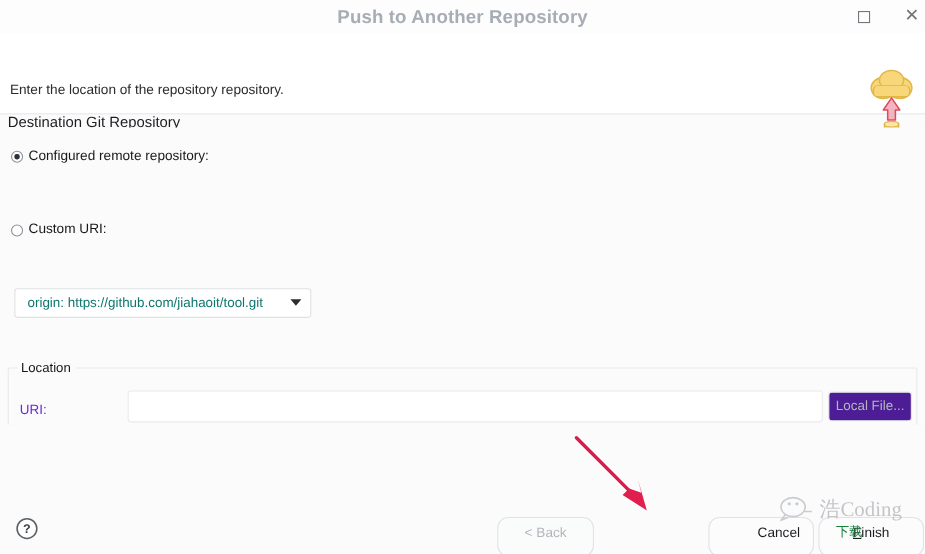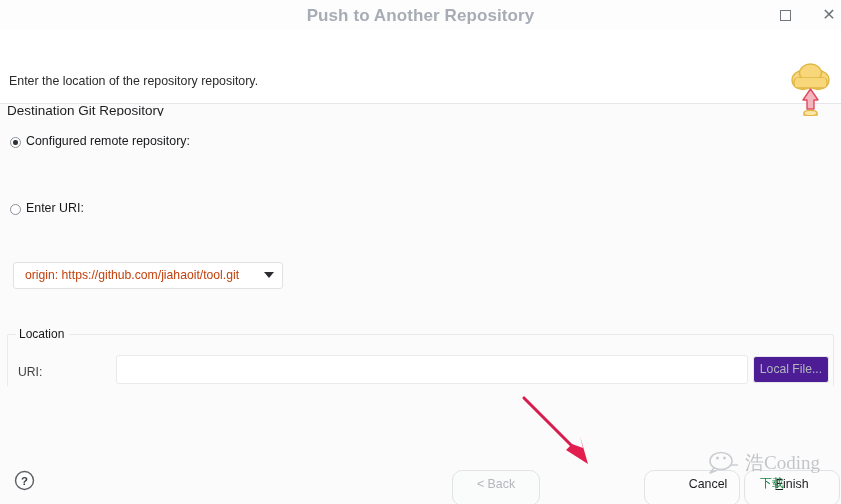--- a/index.html
+++ b/index.html
@@ -127,21 +127,21 @@
     width: 270px; height: 27px;
     background: #ffffff;
     border: 1px solid #dfe1e4;
     border-radius: 3px;
     box-sizing: border-box;
   }
   #combo-value {
     position: absolute;
     left: 11px; top: 5px;
     font-size: 12.2px;
-    color: #c2410c;
+    color: #0f766e;
     white-space: nowrap;
   }
   #combo-arrow {
     position: absolute;
     right: 8px; top: 9px;
     width: 0; height: 0;
     border-left: 5px solid transparent;
     border-right: 5px solid transparent;
     border-top: 6px solid #2b2d30;
   }
@@ -169,21 +169,21 @@
     color: #17181a;
     z-index: 2;
     white-space: nowrap;
   }
 
   #group-location   { left: 7px; top: 211px; width: 827px; height: 152px; }
 
   .field-label {
     position: absolute;
     font-size: 12.2px;
-    color: #404040;
+    color: #6d28d9;
     white-space: nowrap;
   }
   .textfield {
     position: absolute;
     background: #ffffff;
     border: 1px solid #e9eaec;
     border-radius: 3px;
     box-sizing: border-box;
   }
   .btn-disabled-small {
@@ -317,21 +317,21 @@
       <span class="radio-label">Configured remote repository:</span>
     </div>
 
     <div id="combo">
       <span id="combo-value">origin: https://github.com/jiahaoit/tool.git</span>
       <span id="combo-arrow"></span>
     </div>
 
     <div class="radio-row" id="row-custom">
       <span class="radio"></span>
-      <span class="radio-label">Enter URI:</span>
+      <span class="radio-label">Custom URI:</span>
     </div>
 
     <div class="group" id="group-location">
       <div class="group-border"></div>
       <div class="group-title">Location</div>
     </div>
 
     <div class="field-label" id="lbl-uri">URI:</div>
 
     <div class="textfield" id="fld-uri"></div>

